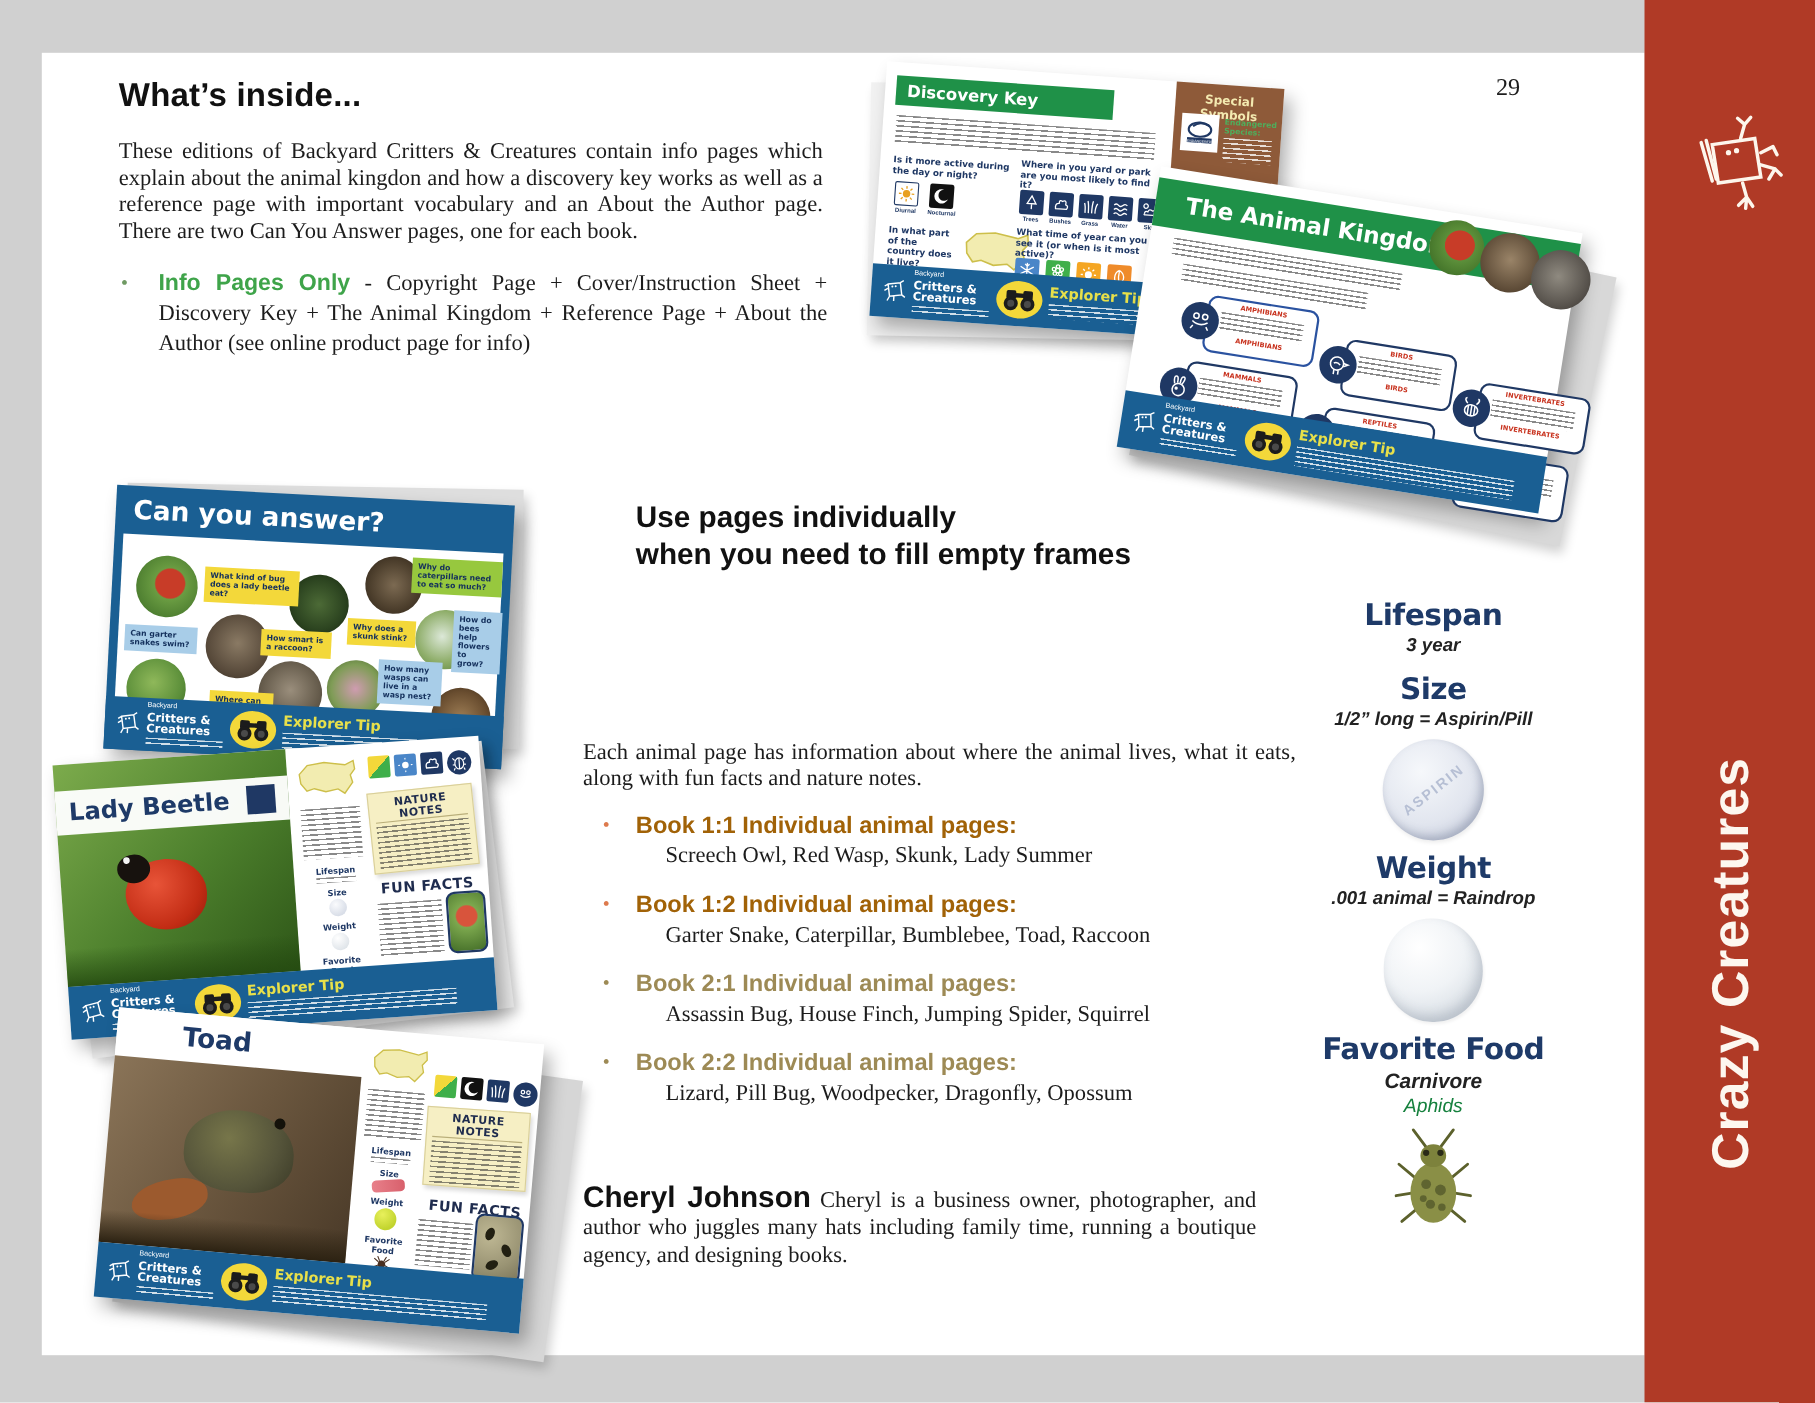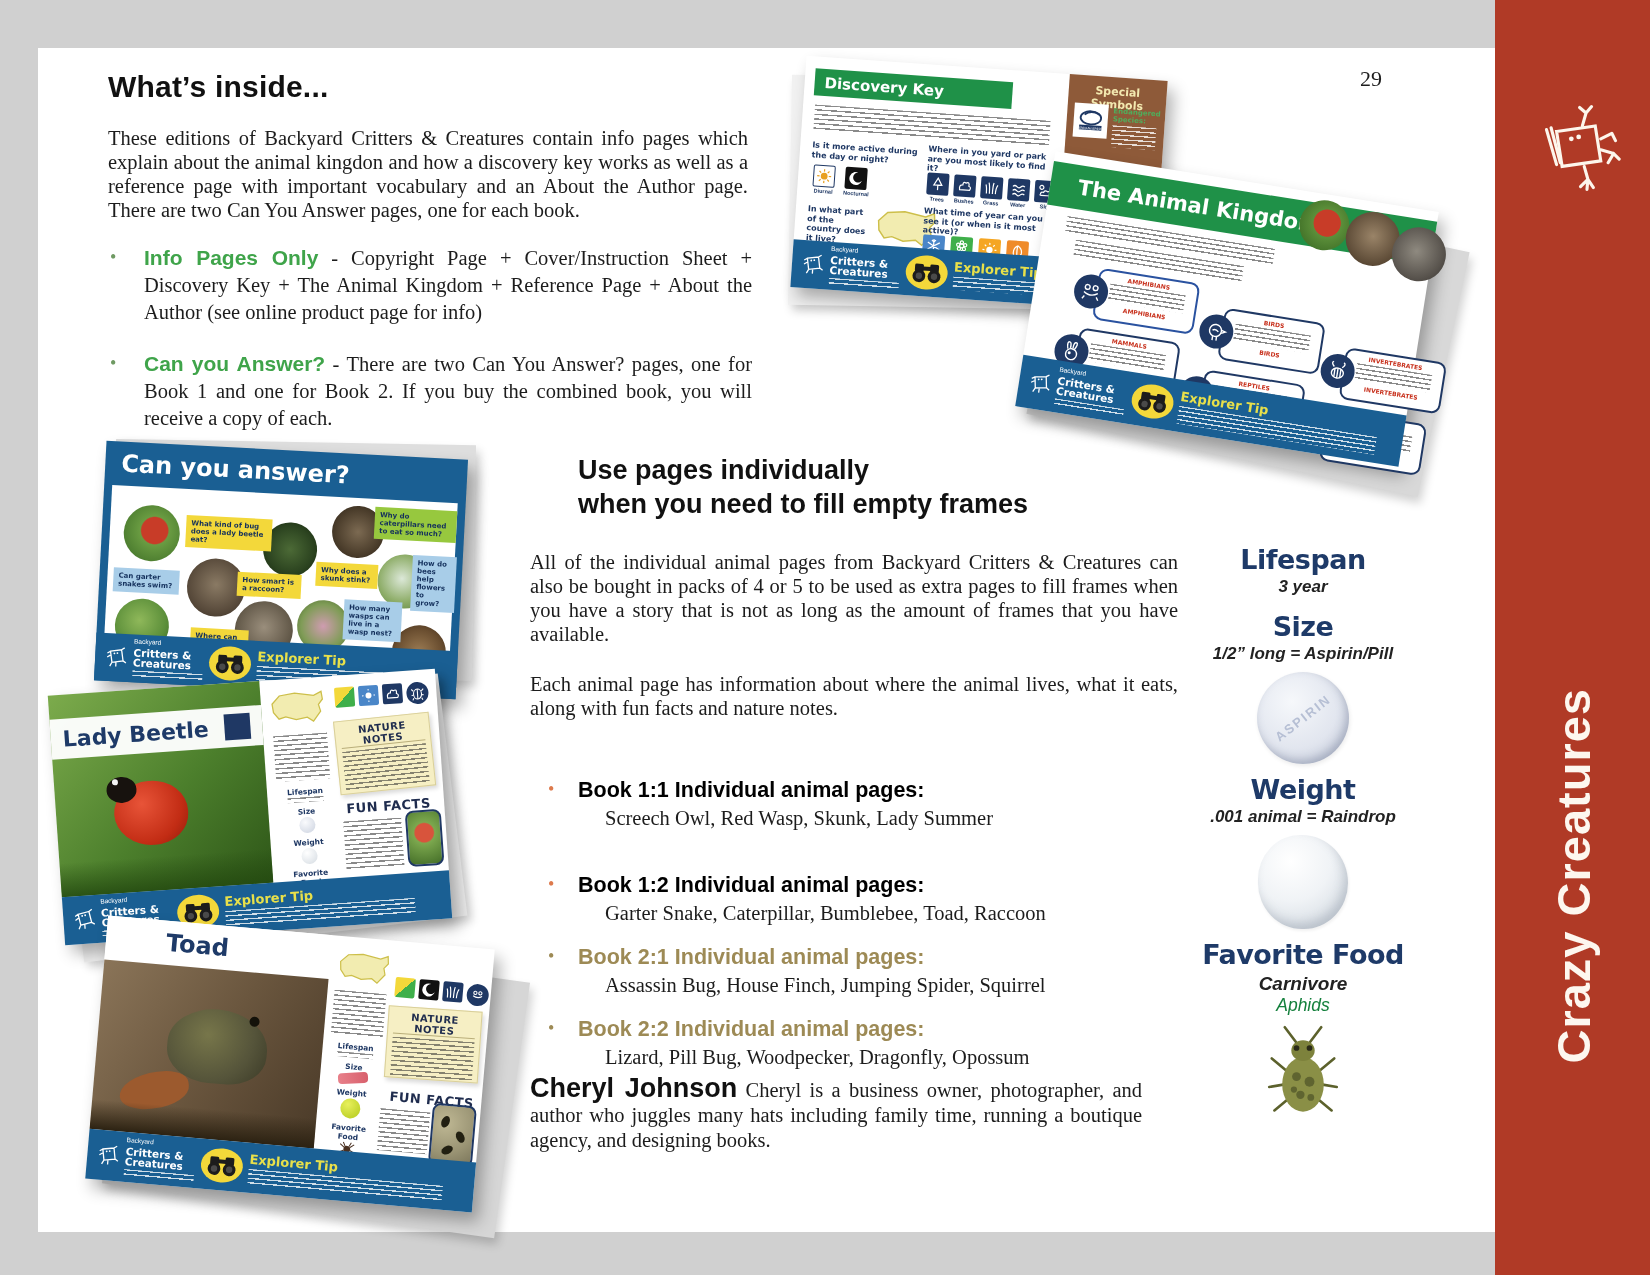--- a/index.html
+++ b/index.html
@@ -30,21 +30,21 @@
                 font-weight:bold; font-size:27px; line-height:34px; color:#111;margin-left:48px; }
   .para1 { position:absolute; left:492px; top:502px; width:648px; font-size:20.5px; line-height:24px;
            color:#1c1c1c; text-align:justify; }
   .para2 { position:absolute; left:492px; top:624px; width:648px; font-size:20.5px; line-height:24px;
            color:#1c1c1c; text-align:justify; }
   .books { position:absolute; left:492px; top:690px; width:656px; }
   .bitem { position:relative; padding-left:48px; margin-bottom:17px; }
   .bitem::before { content:"•"; position:absolute; left:18px; top:1px; font-size:18px; }
   .bitem.book1::before { color:#dd7a4d; } .bitem.book2::before { color:#9d8a55; }
   .blabel { font-family:"Liberation Sans",sans-serif; font-weight:bold; font-size:21.5px; line-height:25px; }
-  .book1 .blabel { color:#000000;margin-top:40px; } .book2 .blabel { color:#9d8a55; }
+  .book1 .blabel { color:#a16207; } .book2 .blabel { color:#9d8a55; }
   .banimals { font-size:20.5px; line-height:30px; color:#1c1c1c; padding-left:27px; }
 
   .authorblock { position:absolute; left:492px; top:1028px; width:612px; font-size:20.5px;
                  line-height:25px; color:#1c1c1c; text-align:justify; }
   .aname { font-family:"Liberation Sans",sans-serif; font-weight:bold; font-size:27px; color:#111; }
 
   .facts { position:absolute; left:1158px; top:496px; width:214px; text-align:center; }
   .fh { font-family:"DejaVu Sans",sans-serif; font-weight:bold; font-size:27px; color:#1e3a68;
         letter-spacing:-0.5px; }
   .fv { font-family:"Liberation Sans",sans-serif; font-style:italic; font-weight:bold; font-size:17px;
@@ -122,28 +122,26 @@
 <body>
 
 <div class="page">
 
   <div class="pagenum">29</div>
 
   <h1 class="whats">What’s inside...</h1>
   <p class="intro">These editions of Backyard Critters &amp; Creatures contain info pages which explain about the animal kingdon and how a discovery key works as well as a reference page with important vocabulary and an About the Author page. There are two Can You Answer pages, one for each book.</p>
   <div class="wbullets">
     <div class="bi"><span class="glabel">Info Pages Only</span><span> - Copyright Page + Cover/Instruction Sheet + Discovery Key + The Animal Kingdom + Reference Page + About the Author (see online product page for info)</span></div>
-    <div class="bi"><span class="glabel">Can you Answer?</span><span> - There are two Can You Answer? pages, one for Book 1 and one for Book 2. If you buy the combined book, you will receive a copy of each.</span></div>
   </div>
 
   <h2 class="usepages">
     <span>Use pages individually</span><br>
     <span>when you need to fill empty frames</span>
   </h2>
-  <p class="para1">All of the individual animal pages from Backyard Critters &amp; Creatures can also be bought in packs of 4 or 5 to be used as extra pages to fill frames when you have a story that is not as long as the amount of frames that you have available.</p>
   <p class="para2">Each animal page has information about where the animal lives, what it eats, along with fun facts and nature notes.</p>
 
   <div class="books">
     <div class="bitem book1">
       <div class="blabel">Book 1:1 Individual animal pages:</div>
       <div class="banimals">Screech Owl, Red Wasp, Skunk, Lady Summer</div>
     </div>
     <div class="bitem book1">
       <div class="blabel">Book 1:2 Individual animal pages:</div>
       <div class="banimals">Garter Snake, Caterpillar, Bumblebee, Toad, Raccoon</div>

